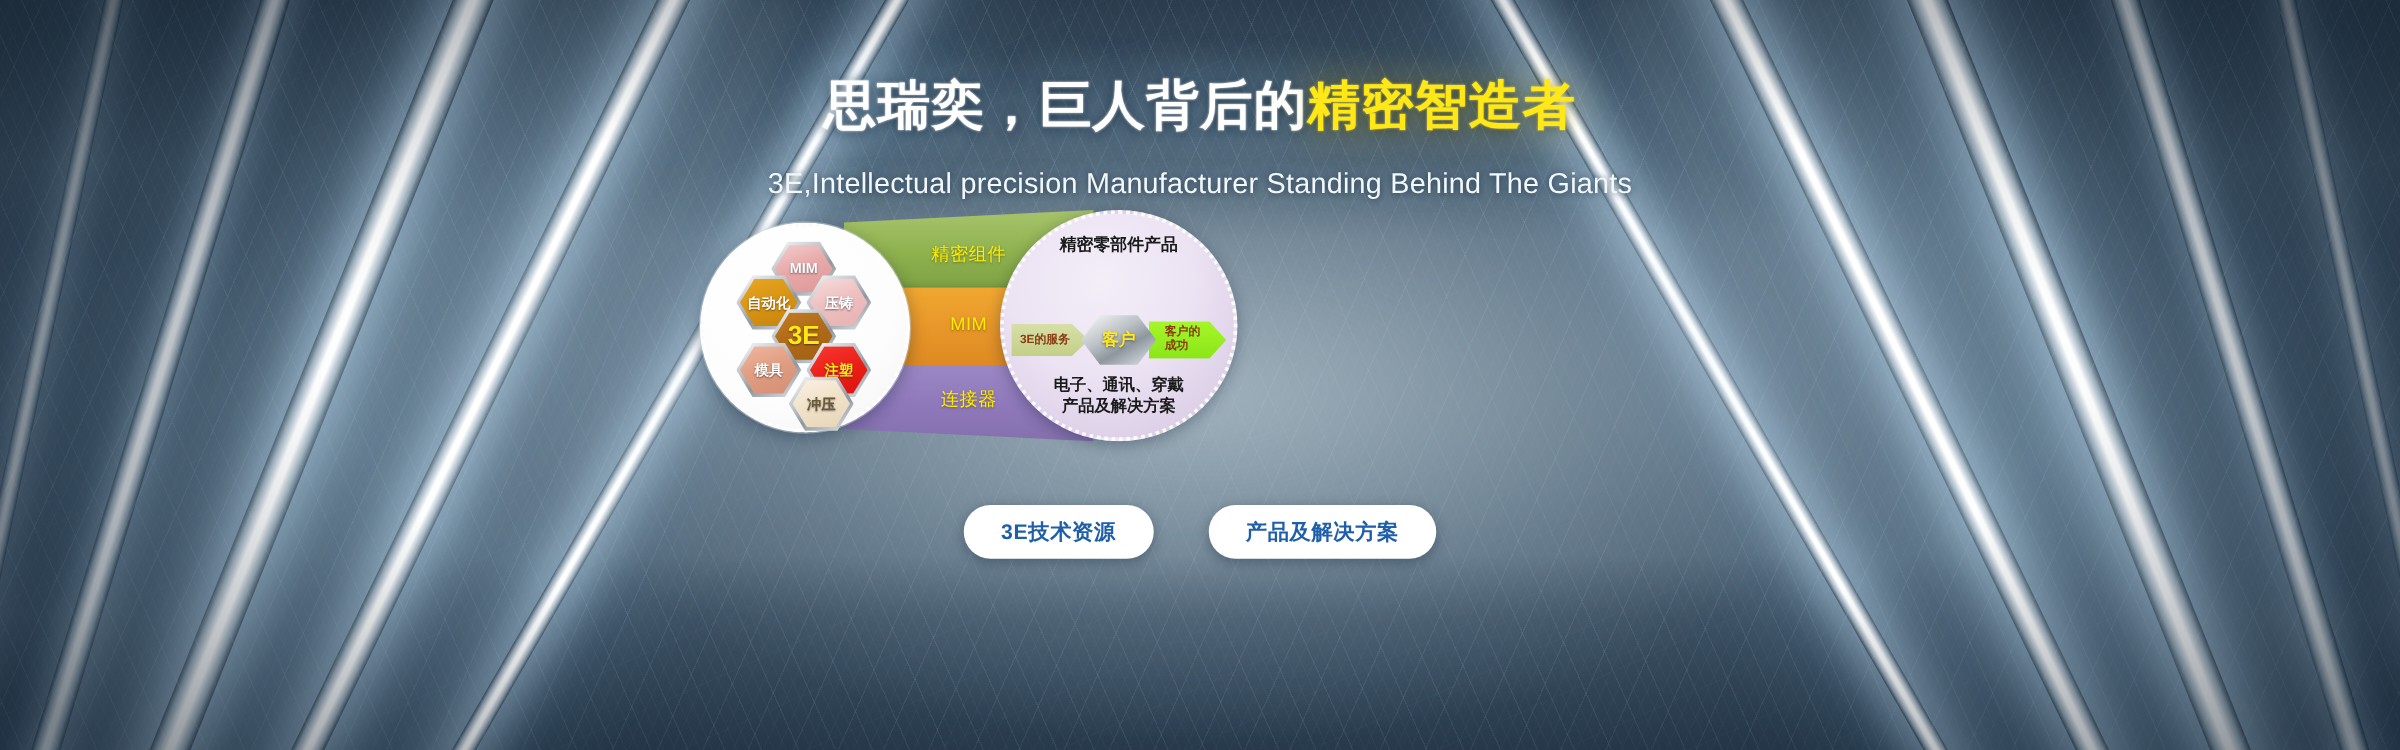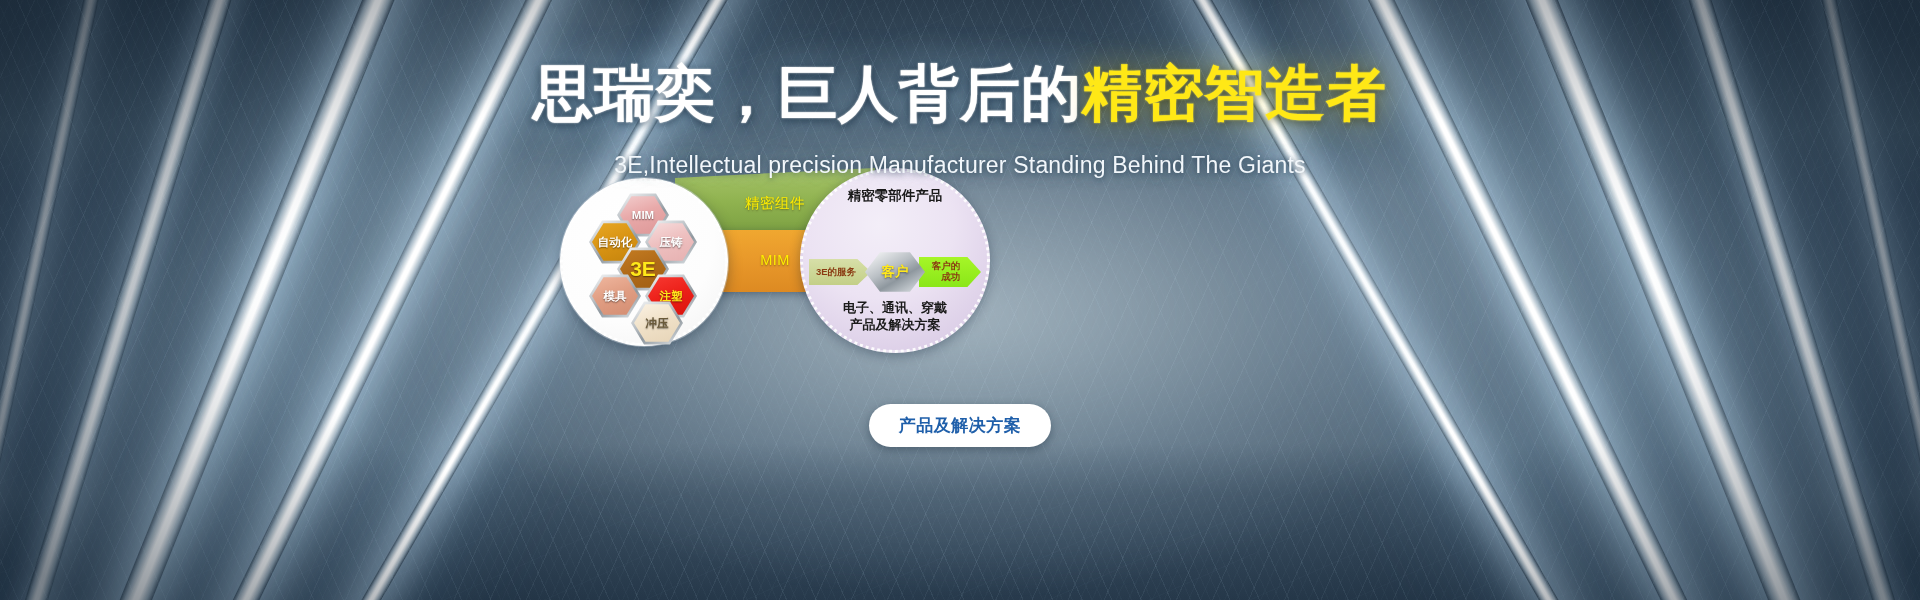--- a/index.html
+++ b/index.html
@@ -105,21 +105,21 @@
     background: radial-gradient(ellipse at center, rgba(226,242,252,0.30) 0%, rgba(190,220,240,0.14) 42%, rgba(0,0,0,0) 72%);
     filter: blur(6px);
   }
 
   
   .headline-wrap {
     position: absolute; left: 0; right: 0; top: 62px;
     text-align: center; z-index: 20;
   }
   .headline {
-    font-size: 60px; font-weight: 700; letter-spacing: 1px;
+    font-size: 42px; font-weight: 700; letter-spacing: 1px;
     line-height: 1.06;
     color: #ffffff;
     text-shadow:
       0 0 2px rgba(255,255,255,.9),
       0 2px 10px rgba(10,30,50,.75),
       0 0 36px rgba(150,200,235,.55);
     white-space: nowrap;
   }
   .headline .accent { color: #ffe816; text-shadow: 0 0 2px rgba(255,240,80,.85), 0 2px 10px rgba(40,40,0,.55), 0 0 34px rgba(255,230,60,.40); }
 
@@ -218,21 +218,21 @@
     position: absolute; bottom: 16px; left: 0; width: 100%; text-align: center;
     font-size: 13px; font-weight: 700; color: #1a1a1a; line-height: 1.35;
   }
   .cust-row {
     position: absolute; left: 0; width: 100%; top: 81px; height: 40px;
     display: flex; align-items: center; justify-content: center;
   }
   .chev {
     position: relative; height: 26px;
     display: flex; align-items: center; justify-content: center;
-    font-size: 9.5px; font-weight: 700; line-height: 1.15; text-align: right;
+    font-size: 9.5px; font-weight: 700; line-height: 1.15; text-align: left;
   }
   .chev-left {
     width: 62px; margin-right: -6px;
     clip-path: polygon(0% 0%, 78% 0%, 100% 50%, 78% 100%, 0% 100%);
     background: linear-gradient(180deg,#d7dfa8 0%, #c3cf87 100%);
     color: #8a3b12; padding-right: 8px;
   }
   .chev-right {
     width: 62px; margin-left: -6px;
     clip-path: polygon(0% 0%, 78% 0%, 100% 50%, 78% 100%, 0% 100%);
@@ -301,20 +301,23 @@
   </div>
 
   <div class="diagram">
 
     <div class="funnel">
       <div class="band band-top">
         <div class="band-label" style="top:26px">精密组件</div>
       </div>
       <div class="band band-mid">
         <div class="band-label" style="top:22px">MIM</div>
+      </div>
+      <div class="band band-bot">
+        <div class="band-label" style="top:18px">连接器</div>
       </div>
     </div>
 
     <div class="hex-circle">
       <div class="hex hex-ring h-mim">
         <div class="hx-inner"></div>
         <span>MIM</span>
       </div>
       <div class="hex hex-ring h-zhu">
         <div class="hx-inner"></div>
@@ -363,16 +366,17 @@
 
       <div class="cust-foot">
         <div>电子、通讯、穿戴</div>
         <div>产品及解决方案</div>
       </div>
     </div>
 
   </div>
 
   <div class="pills">
+    <div class="pill">3E技术资源</div>
     <div class="pill">产品及解决方案</div>
   </div>
 
 </div>
 
 </body></html>

